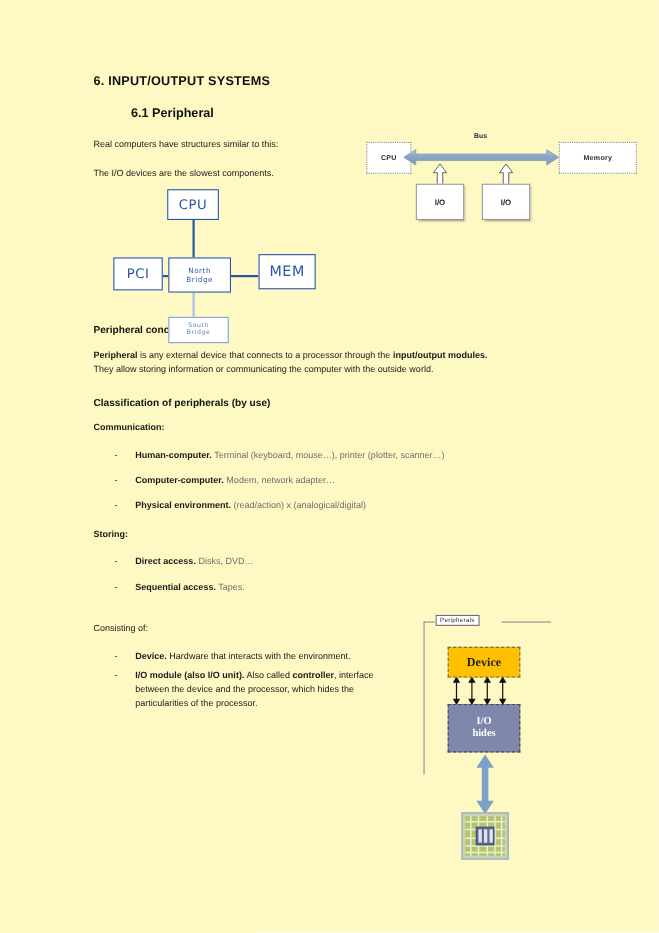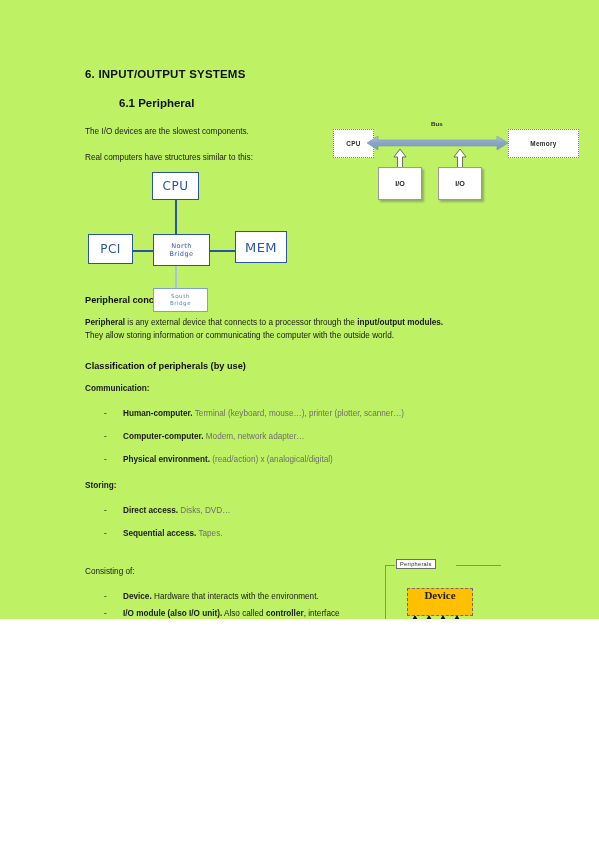--- a/index.html
+++ b/index.html
@@ -7,22 +7,22 @@
     padding: 0;
     background: #ffffff;
   }
   body {
     font-family: "Liberation Sans", sans-serif;
     color: #1a1a1a;
   }
   #page {
     position: relative;
     width: 599px;
-    height: 619px;
-    background: #bef264;
+    height: 848px;
+    background: #fef9c3;
     overflow: hidden;
   }
 
   
   .content {
     position: absolute;
     left: 85px;
     top: 68px;
     width: 440px;
   }
@@ -187,21 +187,21 @@
   .grayline {
     position: absolute;
     background: #8d8d8d;
   }
   .device-box {
     position: absolute;
     box-sizing: border-box;
     background: #ffc000;
     border: 1px dashed #6d6d6d;
     display: flex;
-    align-items: flex-start;
+    align-items: center;
     justify-content: center;
     font-family: "Liberation Serif", serif;
     font-weight: bold;
     font-size: 11px;
     color: #1c1c1c;
   }
   .iomod-box {
     position: absolute;
     box-sizing: border-box;
     background: #7f87ad;
@@ -221,22 +221,22 @@
 </head>
 <body>
 
 <div id="page">
 
   <div class="content">
 
     <h1 class="doc-h1">6. INPUT/OUTPUT SYSTEMS</h1>
     <h2 class="doc-h2">6.1 Peripheral</h2>
 
+    <p class="doc-p">Real computers have structures similar to this:</p>
     <p class="doc-p">The I/O devices are the slowest components.</p>
-    <p class="doc-p">Real computers have structures similar to this:</p>
 
     <div style="height:118px"></div>
 
     <h3 class="doc-h3">Peripheral concept</h3>
 
     <p class="doc-p wide tight">
       <span class="lead">Peripheral</span><span> is any external device that connects to a processor through the </span><span class="lead">input/output modules.</span><br>
       <span>They allow storing information or communicating the computer with the outside world.</span>
     </p>
 
@@ -296,21 +296,21 @@
 
     <div class="hline" style="left:90px; top:34px; width:1.6px; height:34px;"></div>
     <div class="hline" style="left:48px; top:84px; width:22px; height:1.6px;"></div>
     <div class="hline" style="left:125px; top:84px; width:25px; height:1.6px;"></div>
     <div class="hline faint" style="left:90px; top:100px; width:1.6px; height:22px;"></div>
 
     <div class="hbox" style="left:67px; top:6px; width:47px; height:28px; font-size:12px;">
       <span>CPU</span>
     </div>
 
-    <div class="hbox" style="left:3px; top:68px; width:45px; height:30px; font-size:12px;">
+    <div class="hbox" style="left:18px; top:68px; width:45px; height:30px; font-size:12px;">
       <span>PCI</span>
     </div>
 
     <div class="hbox" style="left:68px; top:68px; width:57px; height:32px; font-size:6.5px; flex-direction:column; line-height:8px;">
       <span>North</span>
       <span>Bridge</span>
     </div>
 
     <div class="hbox" style="left:150px; top:65px; width:52px; height:32px; font-size:13px;">
       <span>MEM</span>

